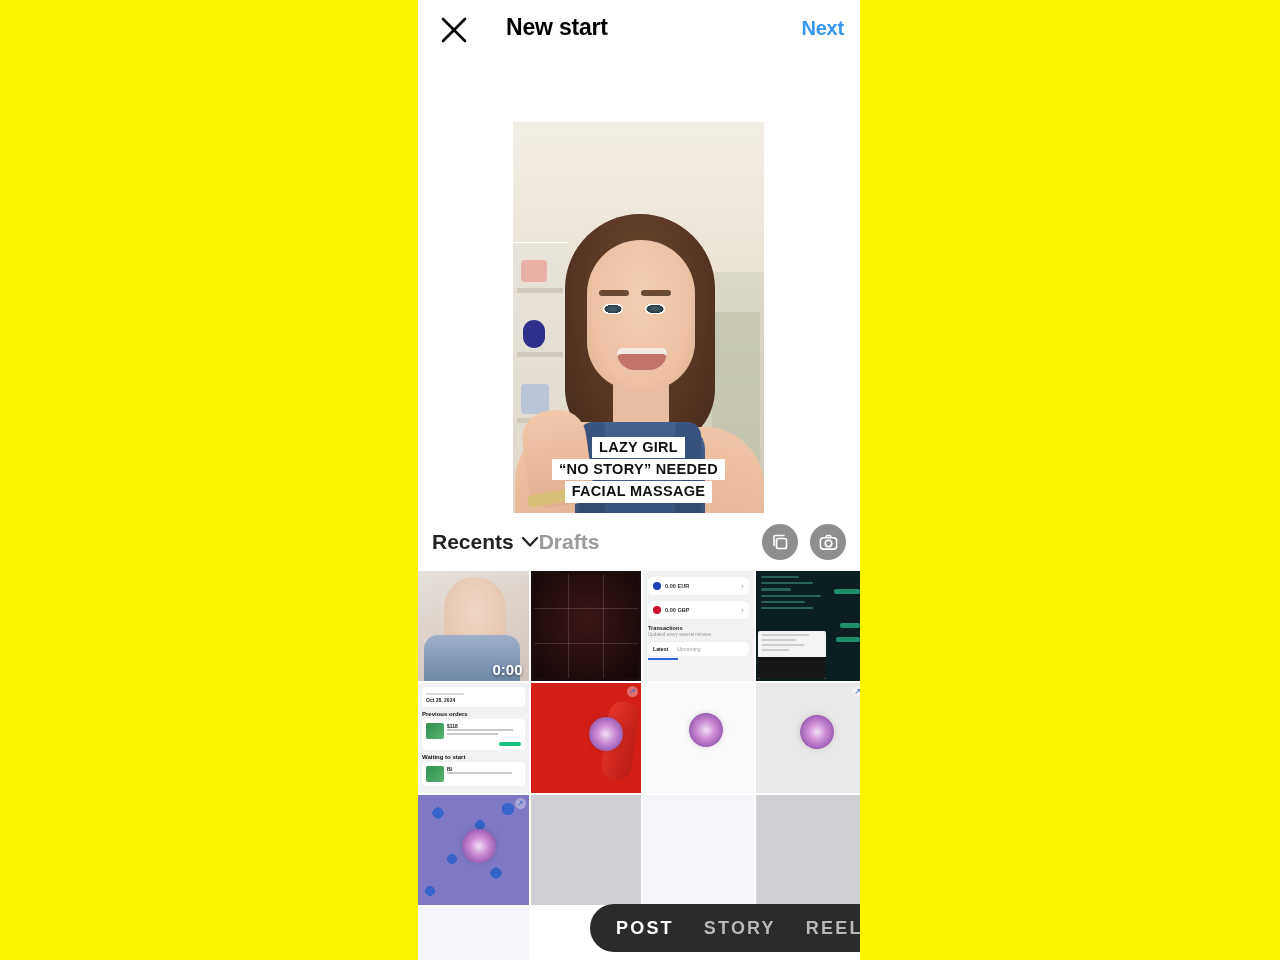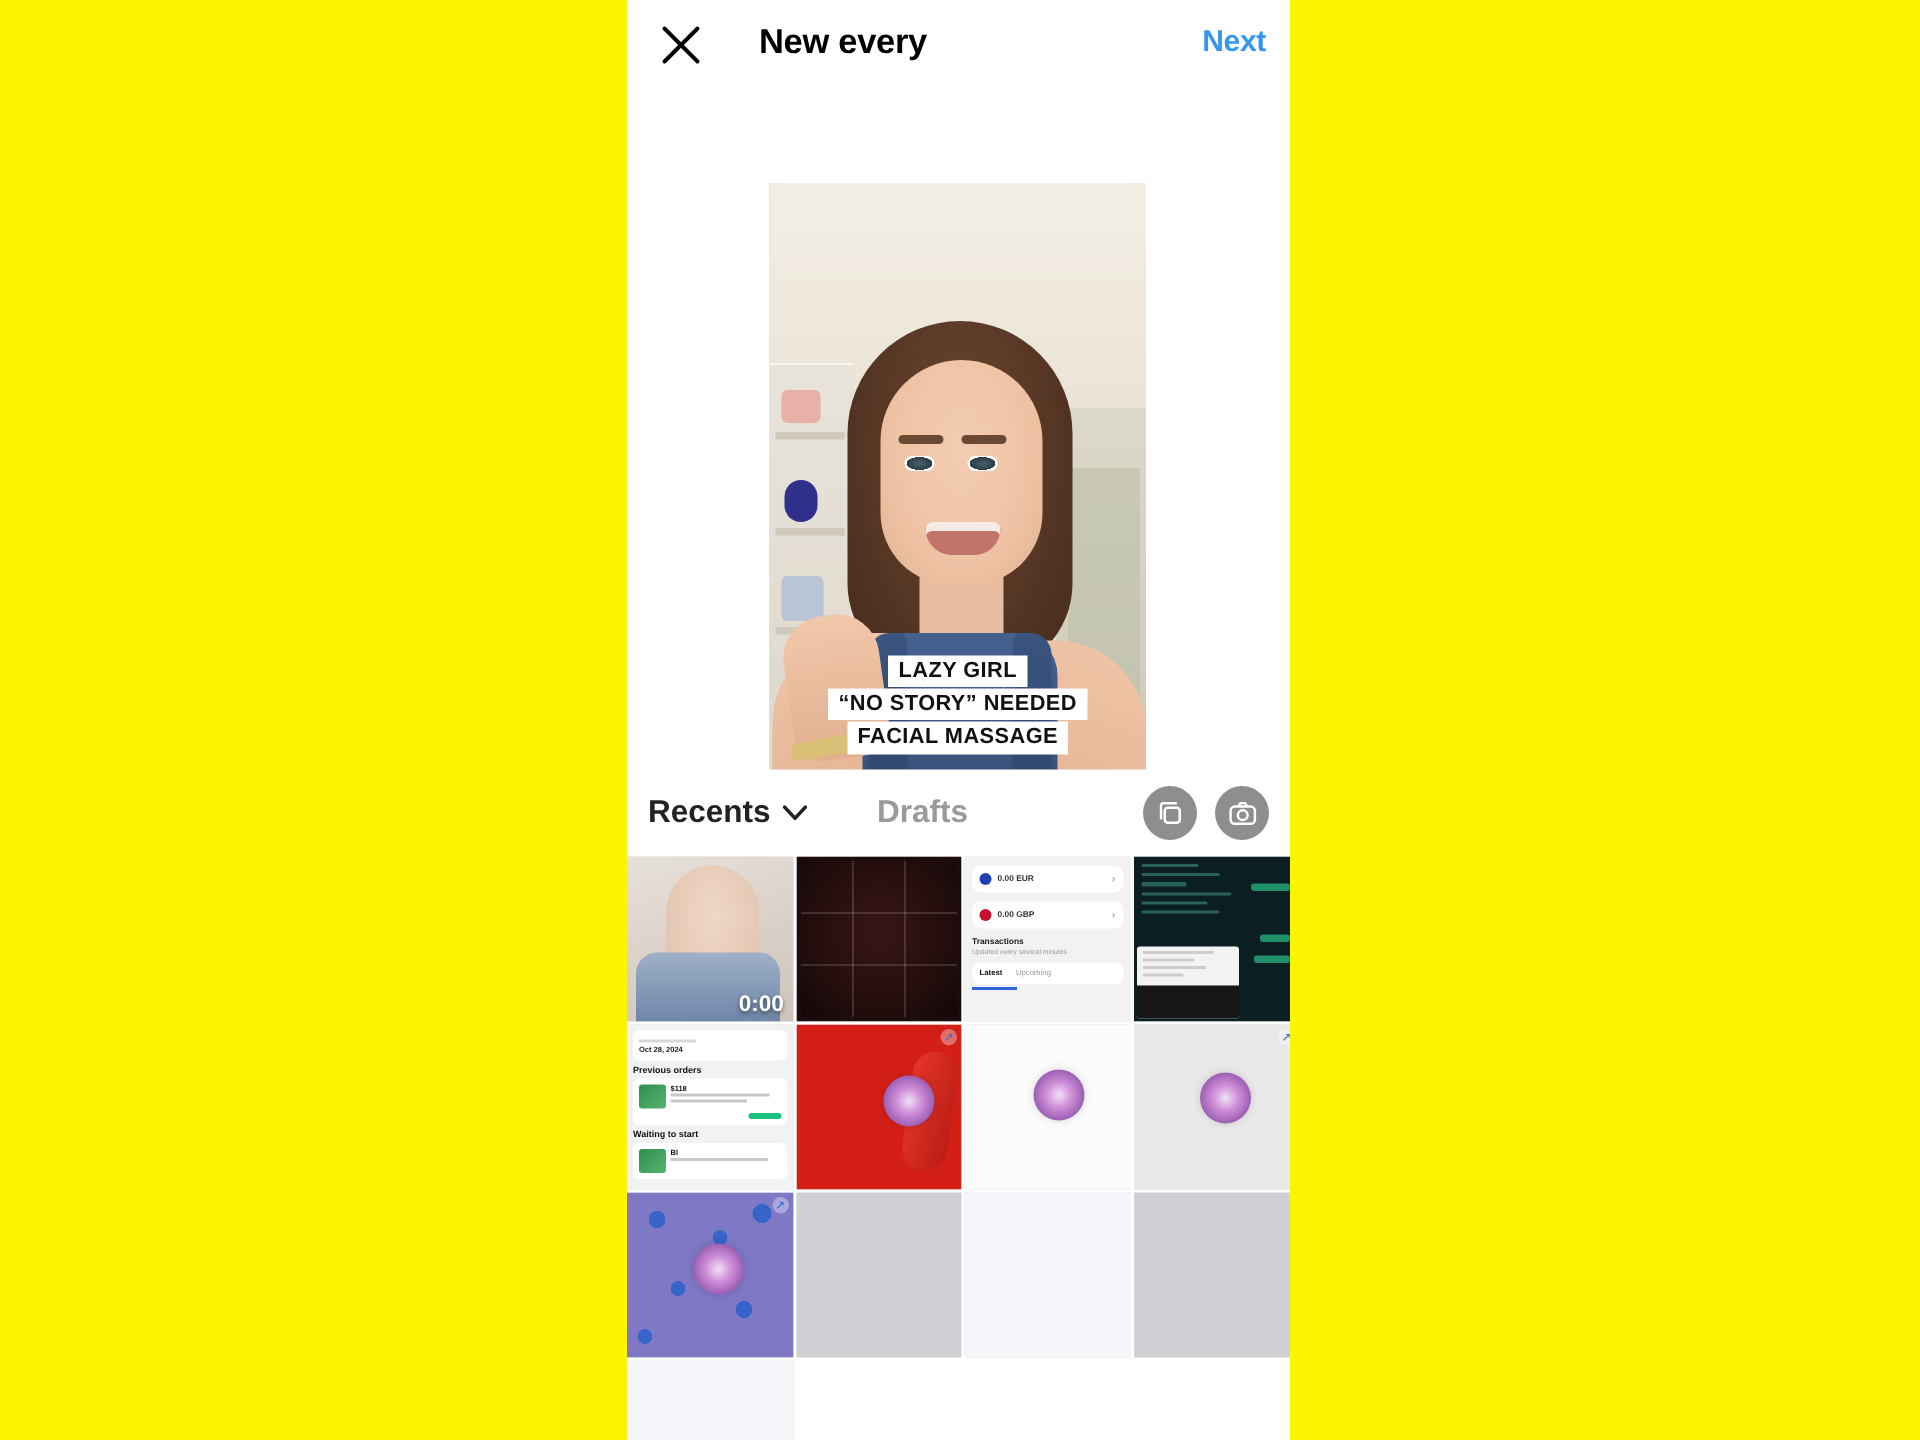--- a/index.html
+++ b/index.html
@@ -191,21 +191,20 @@
     display: flex;
     align-items: center;
     padding: 0 14px;
   }
   .recents {
     display: flex; align-items: center; gap: 7px;
     font-size: 21px; font-weight: bold; color: #222;
     cursor: pointer;
   }
   .drafts {
-    margin-left: 46px;
     font-size: 21px; font-weight: bold; color: #9a9a9a;
     cursor: pointer;
   }
   .bar-actions {
     margin-left: auto;
     display: flex; gap: 12px;
   }
   .round-btn {
     width: 36px; height: 36px; border-radius: 50%;
     background: #8e8e8e;
@@ -441,21 +440,21 @@
 
   <div id="phone">
 
     <div class="header">
       <div class="close-btn">
         <svg width="30" height="30" viewBox="0 0 30 30">
           <line x1="4" y1="4" x2="26" y2="26" stroke="#000" stroke-width="2.6" stroke-linecap="round"></line>
           <line x1="26" y1="4" x2="4" y2="26" stroke="#000" stroke-width="2.6" stroke-linecap="round"></line>
         </svg>
       </div>
-      <div class="header-title">New every</div>
+      <div class="header-title">New start</div>
       <div class="next-btn">Next</div>
     </div>
 
     <div class="preview-wrap">
       <div class="preview">
         <div class="pv-room"></div>
         <div class="pv-ceiling"></div>
         <div class="pv-shelf">
           <i style="top:46px"></i>
             <i style="top:110px"></i>
@@ -643,15 +642,21 @@
 
       <div class="cell">
         <div class="fab mixed mixed-pat"></div>
       </div>
 
       <div class="cell">
         <div class="fab blue blue-flowers"></div>
       </div>
     </div>
 
+    <div class="mode-pill">
+      <span class="active">POST</span>
+      <span>STORY</span>
+      <span>REEL</span>
+
+    </div>
 
   </div>
 </div>
 
 </body></html>

